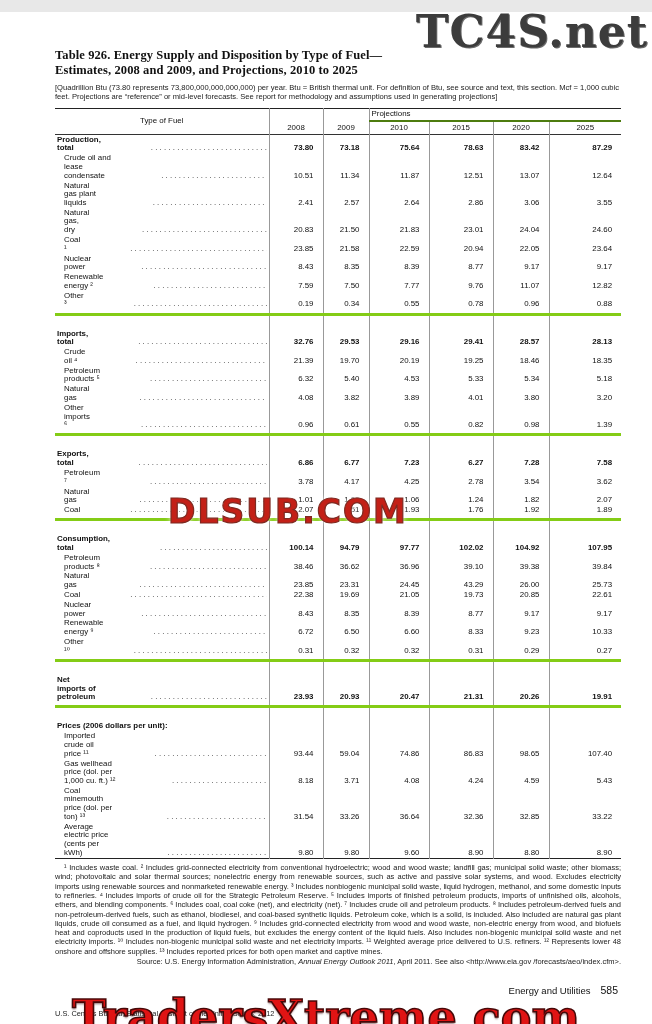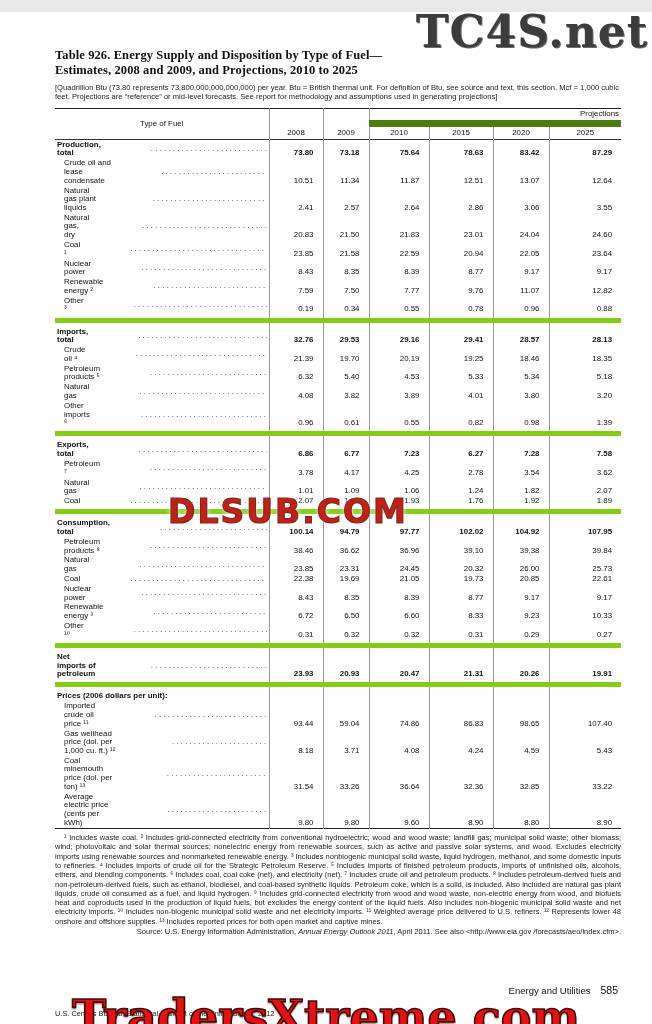--- a/index.html
+++ b/index.html
@@ -27,30 +27,30 @@
 
   table.tbl {
     width: 100%; border-collapse: collapse; table-layout: fixed;
     font-size: 7.9px; line-height: 1.1;
     border-top: 1.5px solid #222; border-bottom: 1px solid #222;
   }
   .tbl thead { border-bottom: 1px solid #333; }
   .tbl th { font-weight: normal; padding: 1.5px 2px; }
   .stub-h { text-align: center; vertical-align: middle; }
   .yr { text-align: center; vertical-align: bottom; border-left: 1px solid #999; white-space: nowrap; }
-  .proj { text-align: right; border-left: 1px solid #999; border-bottom: 7px solid #4d7c0f; padding-bottom: 1px; }
+  .proj { text-align: left; border-left: 1px solid #999; border-bottom: 2px solid #4d7c0f; padding-bottom: 1px; }
   .tbl td { padding: .6px 2px; vertical-align: bottom; }
   td.num { text-align: right; padding-right: 9px; border-left: 1px solid #999; white-space: nowrap; }
   .t927 td.num { padding-right: 5px; }
   tr.bold td, tr.bold .lbl { font-weight: bold; }
-  tr.sep td { border-top: 5px solid #84cc16; padding-top: 5px; }
+  tr.sep td { border-top: 3px solid #84cc16; padding-top: 14px; }
   tr.padb td { padding-bottom: 3.5px; }
   tr.section td { padding-top: 4px; padding-bottom: 2px; }
   tr.section .stubwrap { }
-  .stubwrap { display: flex; align-items: center; overflow: hidden; gap: 48px; }
+  .stubwrap { display: flex; align-items: flex-end; overflow: hidden; gap: 48px; }
   .stubwrap.ind { padding-left: 7px; }
   .lbl { white-space: pre-line; font-weight: normal; }
   .dots { flex: 1 1 auto; overflow: hidden; white-space: nowrap; margin-left: 2px; color: #222; font-weight: normal; }
   .dots::after { content: ". . . . . . . . . . . . . . . . . . . . . . . . . . . . . . . . . . . . . . . . . . . . . . . . . . . . . . . . ."; }
 
   .fnblock { min-height: 186px; }
   .footnotes { font-size: 7.5px; line-height: 1.24; margin: 4px 0 0 0; text-align: justify; text-indent: 9px; color: #1a1a1a; }
   .source { font-size: 7.5px; line-height: 1.24; margin: 1px 0 0 0; text-indent: 9px; overflow-wrap: anywhere; color: #1a1a1a; text-align: right; }
   .source i { font-style: italic; }
 
@@ -385,21 +385,21 @@
           <tr>
             <td class="stub">
               <div class="stubwrap ind">
                 <span class="lbl">Natural gas</span>
                 <span class="dots"></span>
               </div>
             </td>
             <td class="num">23.85</td>
             <td class="num">23.31</td>
             <td class="num">24.45</td>
-            <td class="num">20.32</td>
+            <td class="num">43.29</td>
             <td class="num">26.00</td>
             <td class="num">25.73</td>
           </tr>
           <tr>
             <td class="stub">
               <div class="stubwrap ind">
                 <span class="lbl">Coal</span>
                 <span class="dots"></span>
               </div>
             </td>

